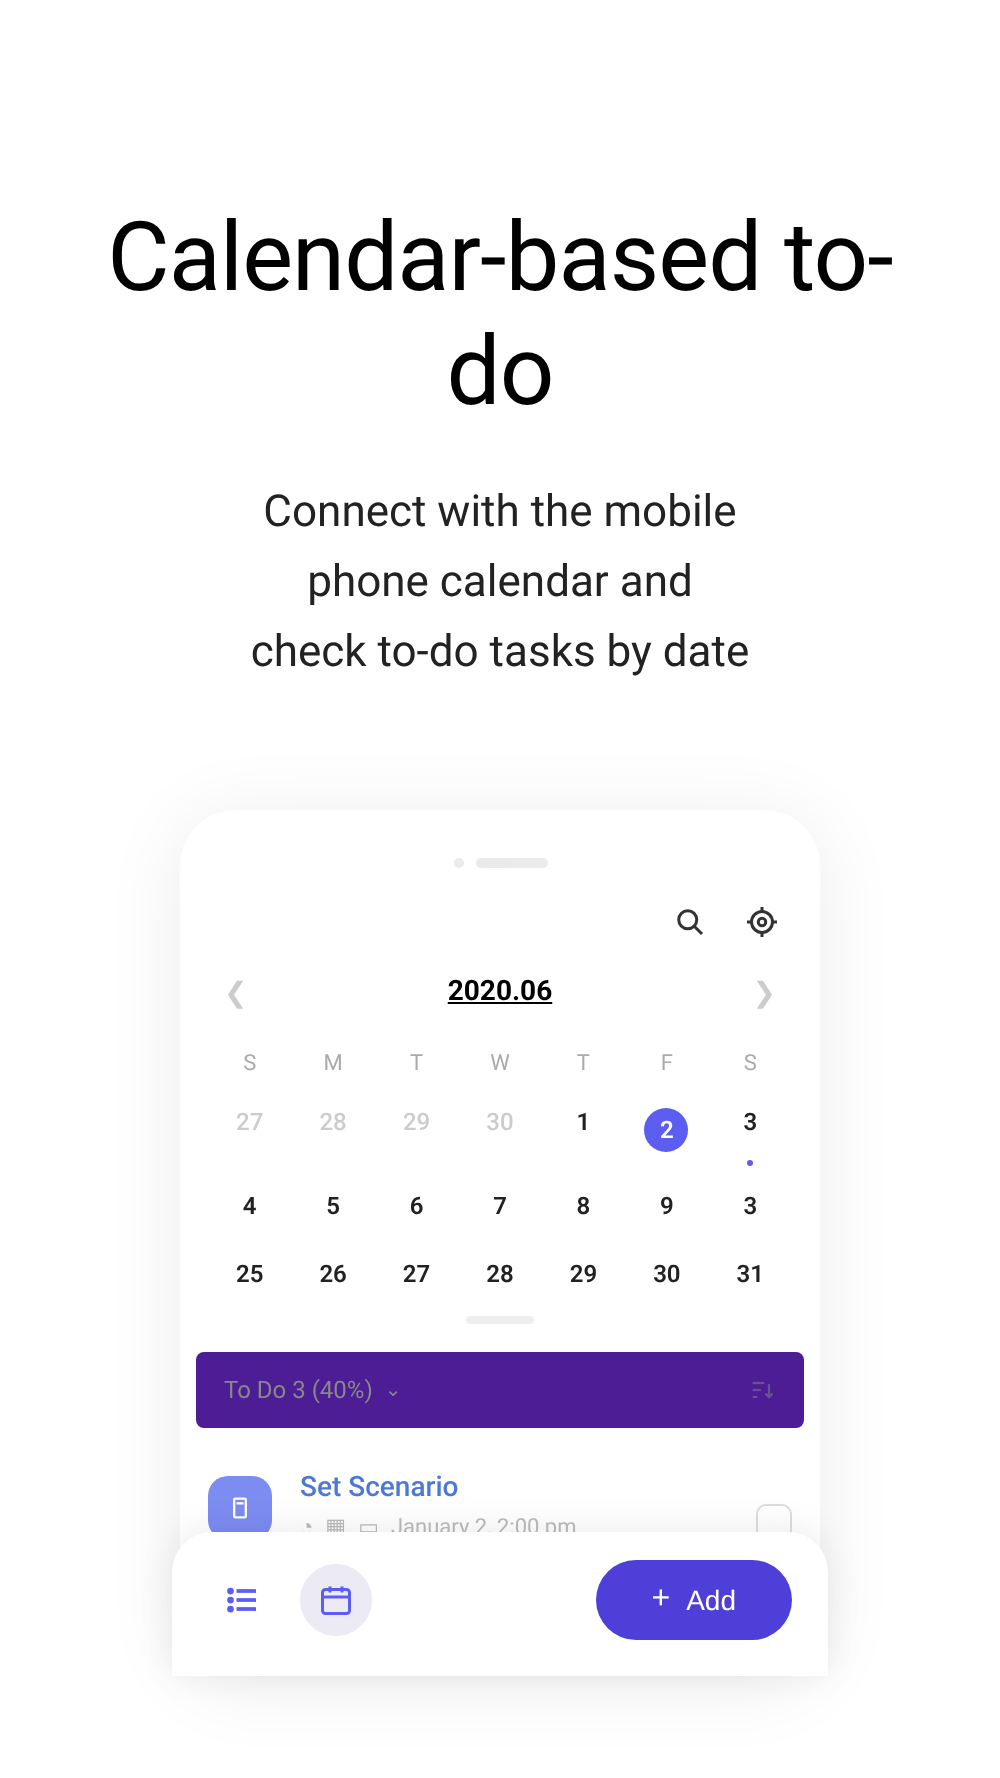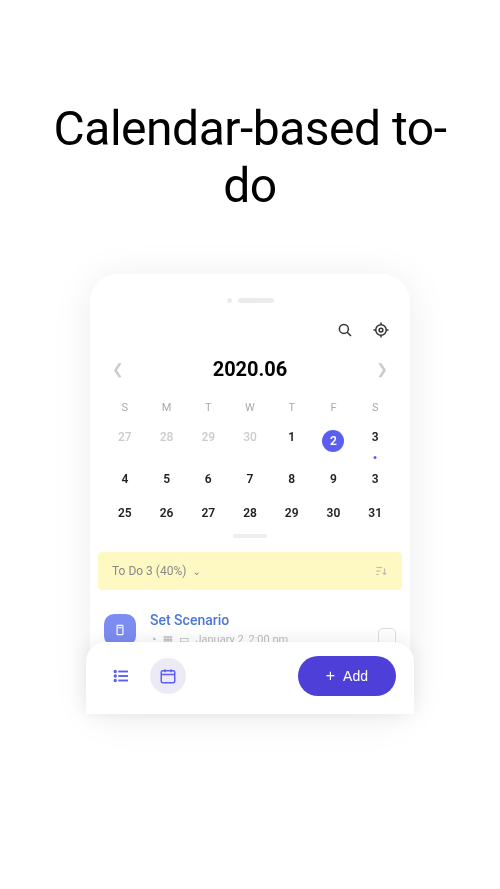--- a/index.html
+++ b/index.html
@@ -22,40 +22,40 @@
   padding: 24px 0 0;
   position: relative;
 }
 .notch { display: flex; justify-content: center; gap: 6px; margin-bottom: 18px; opacity: 0.2; }
 .notch-dot { width: 5px; height: 5px; border-radius: 50%; background: #999; }
 .notch-bar { width: 36px; height: 5px; border-radius: 3px; background: #999; }
 .topbar { display: flex; justify-content: flex-end; gap: 18px; padding: 0 20px 18px; }
 .icon { width: 18px; height: 18px; display: inline-flex; align-items: center; justify-content: center; }
 .icon svg { width: 100%; height: 100%; }
 .month-nav { display: flex; align-items: center; justify-content: space-between; padding: 0 22px 14px; }
-.month-title { font-size: 20px; font-weight: 700; }
+.month-title { font-size: 14px; font-weight: 700; text-decoration: underline; }
 .chevron { color: #ccc; font-size: 14px; }
 .cal { padding: 0 14px 6px; }
 .cal-header, .cal-row { display: grid; grid-template-columns: repeat(7, 1fr); text-align: center; }
 .cal-header span { font-size: 11px; color: #aaa; padding: 6px 0; }
 .cal-row span { font-size: 12px; font-weight: 600; color: #222; padding: 10px 0; position: relative; text-align: center; }
 .cal-row span.dim { color: #ccc; font-weight: 500; }
 .sel {
   background: #5b5ef0;
   color: #fff !important;
   width: 22px; height: 22px;
   border-radius: 50%;
   display: inline-flex; align-items: center; justify-content: center;
   margin: 0 auto;
 }
 .dot::after { content:""; position:absolute; bottom:3px; left:50%; transform:translateX(-50%); width:3px; height:3px; border-radius:50%; background:#5b5ef0; }
 .cal-handle { width: 34px; height: 4px; border-radius: 2px; background: #eee; margin: 4px auto 8px; }
 .summary {
   margin: 0 8px;
-  background: #fef9c3;
+  background: #4c1d95;
   border-radius: 4px;
   display: flex;
   justify-content: space-between;
   align-items: flex-start;
   padding: 12px 14px;
   font-size: 12px;
   color: #888;
 }
 .summary-left { display:flex; align-items:center; gap:6px; }
 .todos { padding: 14px 14px 0; }
@@ -108,20 +108,25 @@
   display:flex;
   align-items:center;
   gap:8px;
 }
 </style>
 </head>
 <body>
 
 <div class="hero">
   <h1 class="hero-title">Calendar-based to-do</h1>
+  <p class="hero-subtitle">
+    <span>Connect with the mobile</span><br>
+    <span>phone calendar and</span><br>
+    <span>check to-do tasks by date</span>
+  </p>
 </div>
 
 <div class="phone">
   <div class="notch">
     <div class="notch-dot"></div>
       <div class="notch-bar"></div>
   </div>
 
   <div class="topbar">
     <span class="icon">

